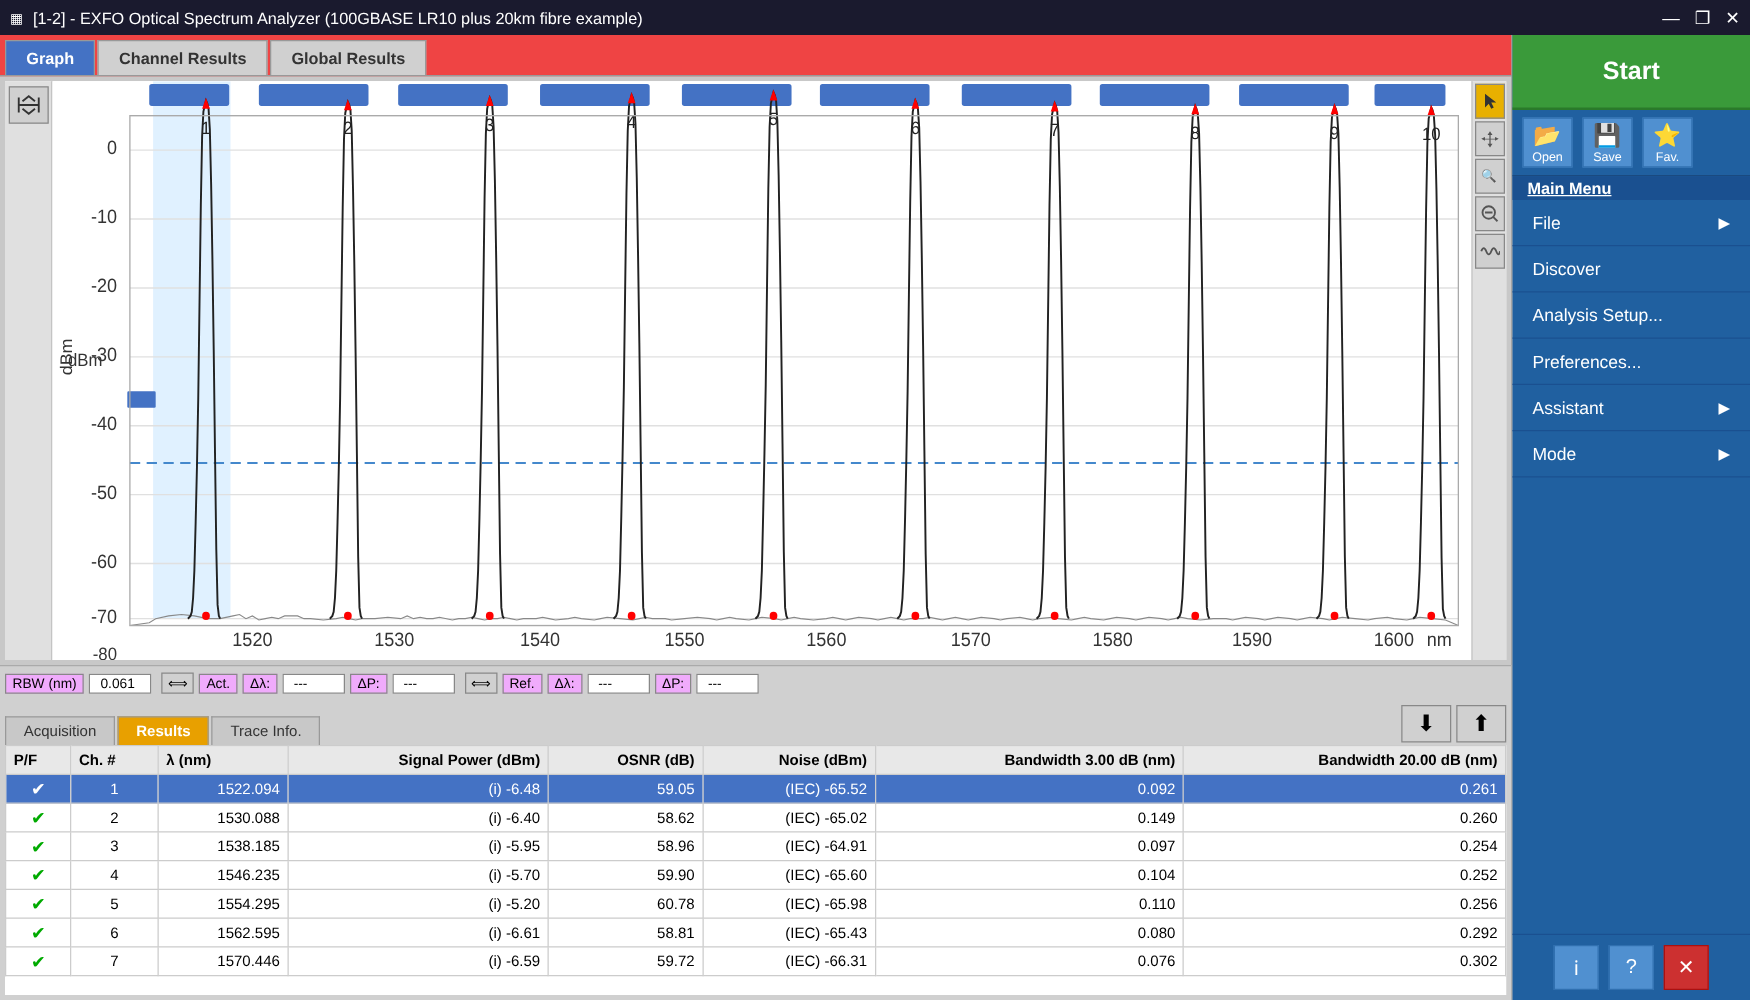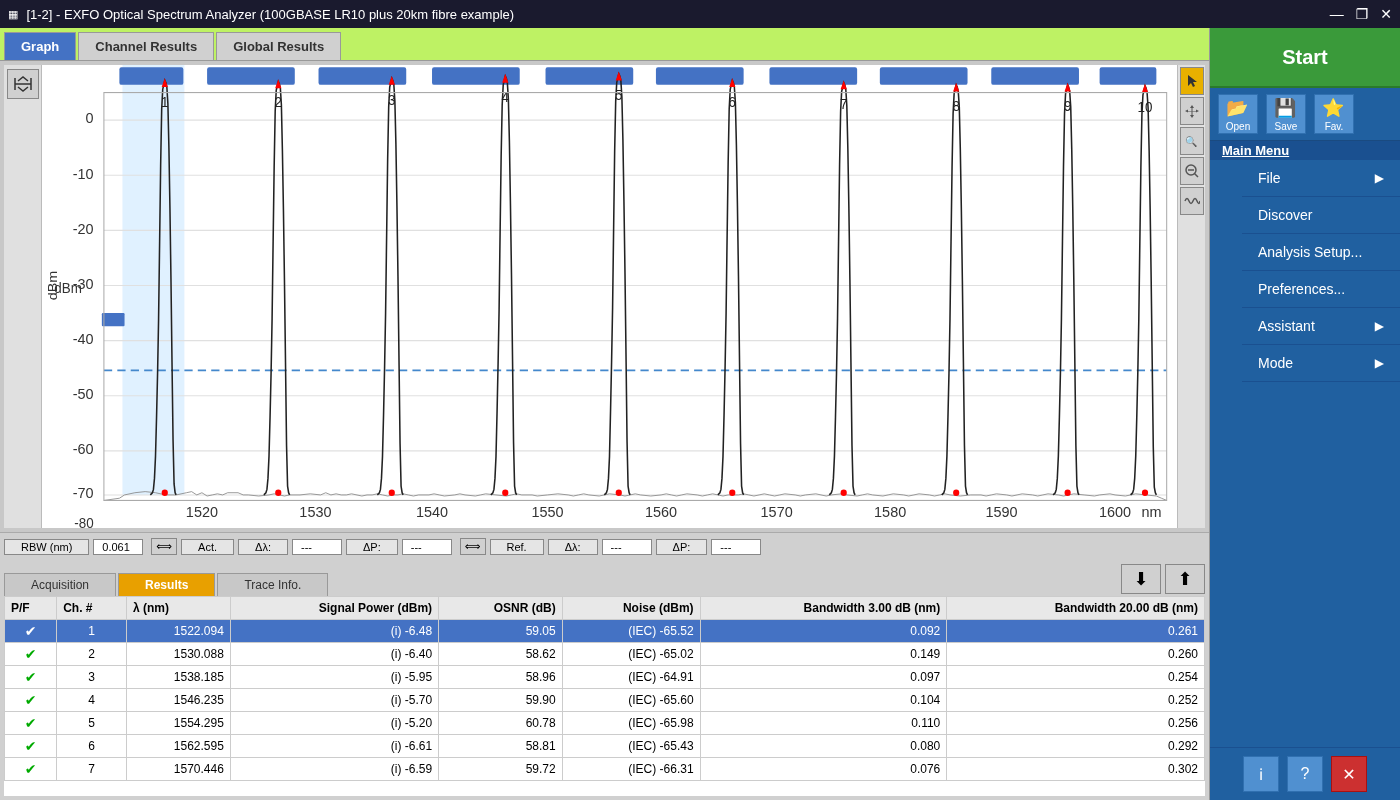--- a/index.html
+++ b/index.html
@@ -29,21 +29,21 @@
       flex: 1;
       display: flex;
       flex-direction: column;
       background: #c8c8c8;
       border-right: 1px solid #999;
     }
 
     
     #tab-bar {
       display: flex;
-      background: #bef264;
+      background: #ef4444;
       padding: 4px 4px 0 4px;
       gap: 2px;
       border-bottom: 1px solid #999;
     }
     .tab {
       padding: 6px 16px;
       font-size: 13px;
       font-weight: bold;
       cursor: pointer;
       border: 1px solid #999;
@@ -133,23 +133,23 @@
       flex-shrink: 0;
     }
 
     .status-item {
       display: flex;
       align-items: center;
       gap: 4px;
     }
 
     .status-label {
-      background: #e5e5e5;
+      background: #f0abfc;
       border: 1px solid #888;
-      padding: 1px 16px;
+      padding: 1px 5px;
       font-size: 11px;
     }
 
     .status-value {
       background: white;
       border: 1px solid #888;
       padding: 1px 8px;
       font-size: 11px;
       min-width: 50px;
     }
@@ -172,21 +172,21 @@
     }
 
     #bottom-tabs {
       display: flex;
       padding: 4px 4px 0 4px;
       gap: 2px;
       align-items: flex-end;
     }
 
     .btab {
-      padding: 4px 26px;
+      padding: 4px 14px;
       font-size: 12px;
       cursor: pointer;
       border: 1px solid #999;
       border-bottom: none;
     }
     .btab.active { background: #e8a000; color: white; font-weight: bold; }
     .btab.inactive { background: #c8c8c8; color: #333; }
 
     .btab-nav {
       margin-left: auto;
@@ -307,21 +307,20 @@
 
     .menu-item {
       color: white;
       font-size: 14px;
       padding: 10px 16px;
       cursor: pointer;
       display: flex;
       align-items: center;
       justify-content: space-between;
       border-bottom: 1px solid #1a5090;
-      margin-left: 32px;
     }
 
     .menu-arrow { font-size: 12px; }
 
     #right-bottom {
       margin-top: auto;
       display: flex;
       padding: 8px;
       gap: 8px;
       justify-content: center;

